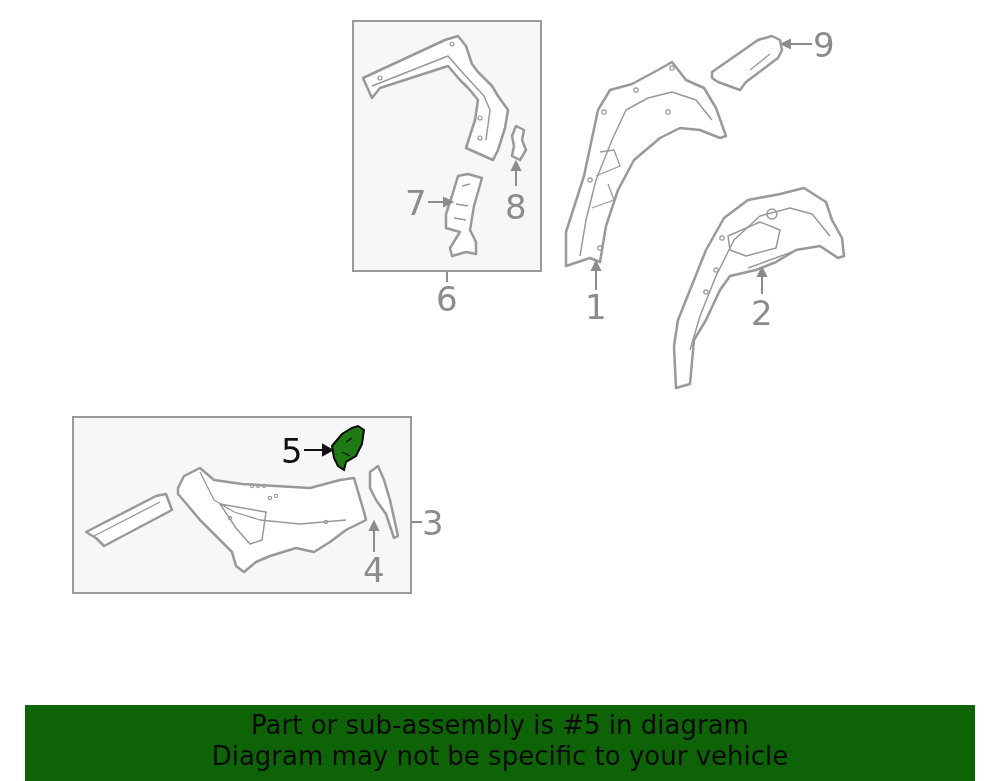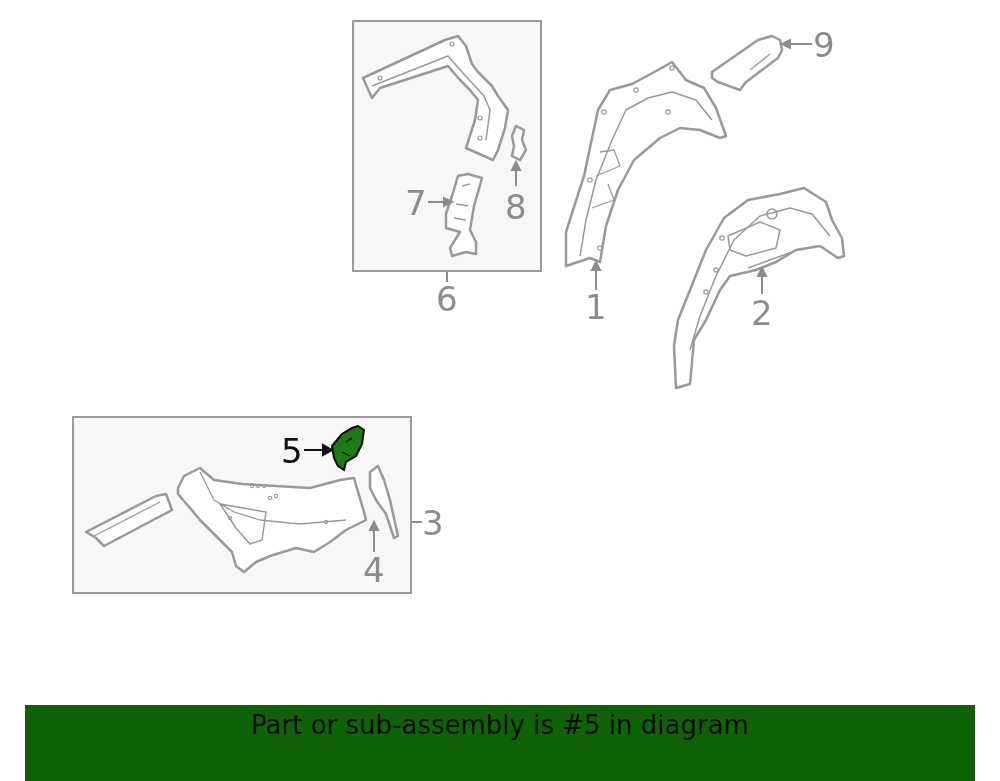--- a/index.html
+++ b/index.html
@@ -132,13 +132,14 @@
   <span class="callout" style="left:436px; top:282px;">6</span>
   <span class="callout" style="left:405px; top:186px;">7</span>
   <span class="callout" style="left:505px; top:190px;">8</span>
   <span class="callout" style="left:422px; top:506px;">3</span>
   <span class="callout" style="left:363px; top:553px;">4</span>
   <span class="callout highlight" style="left:281px; top:434px;">5</span>
 </div>
 
 <div class="banner">
   <div>Part or sub-assembly is #5 in diagram</div>
+  <div>Diagram may not be specific to your vehicle</div>
 </div>
 
 </body></html>

